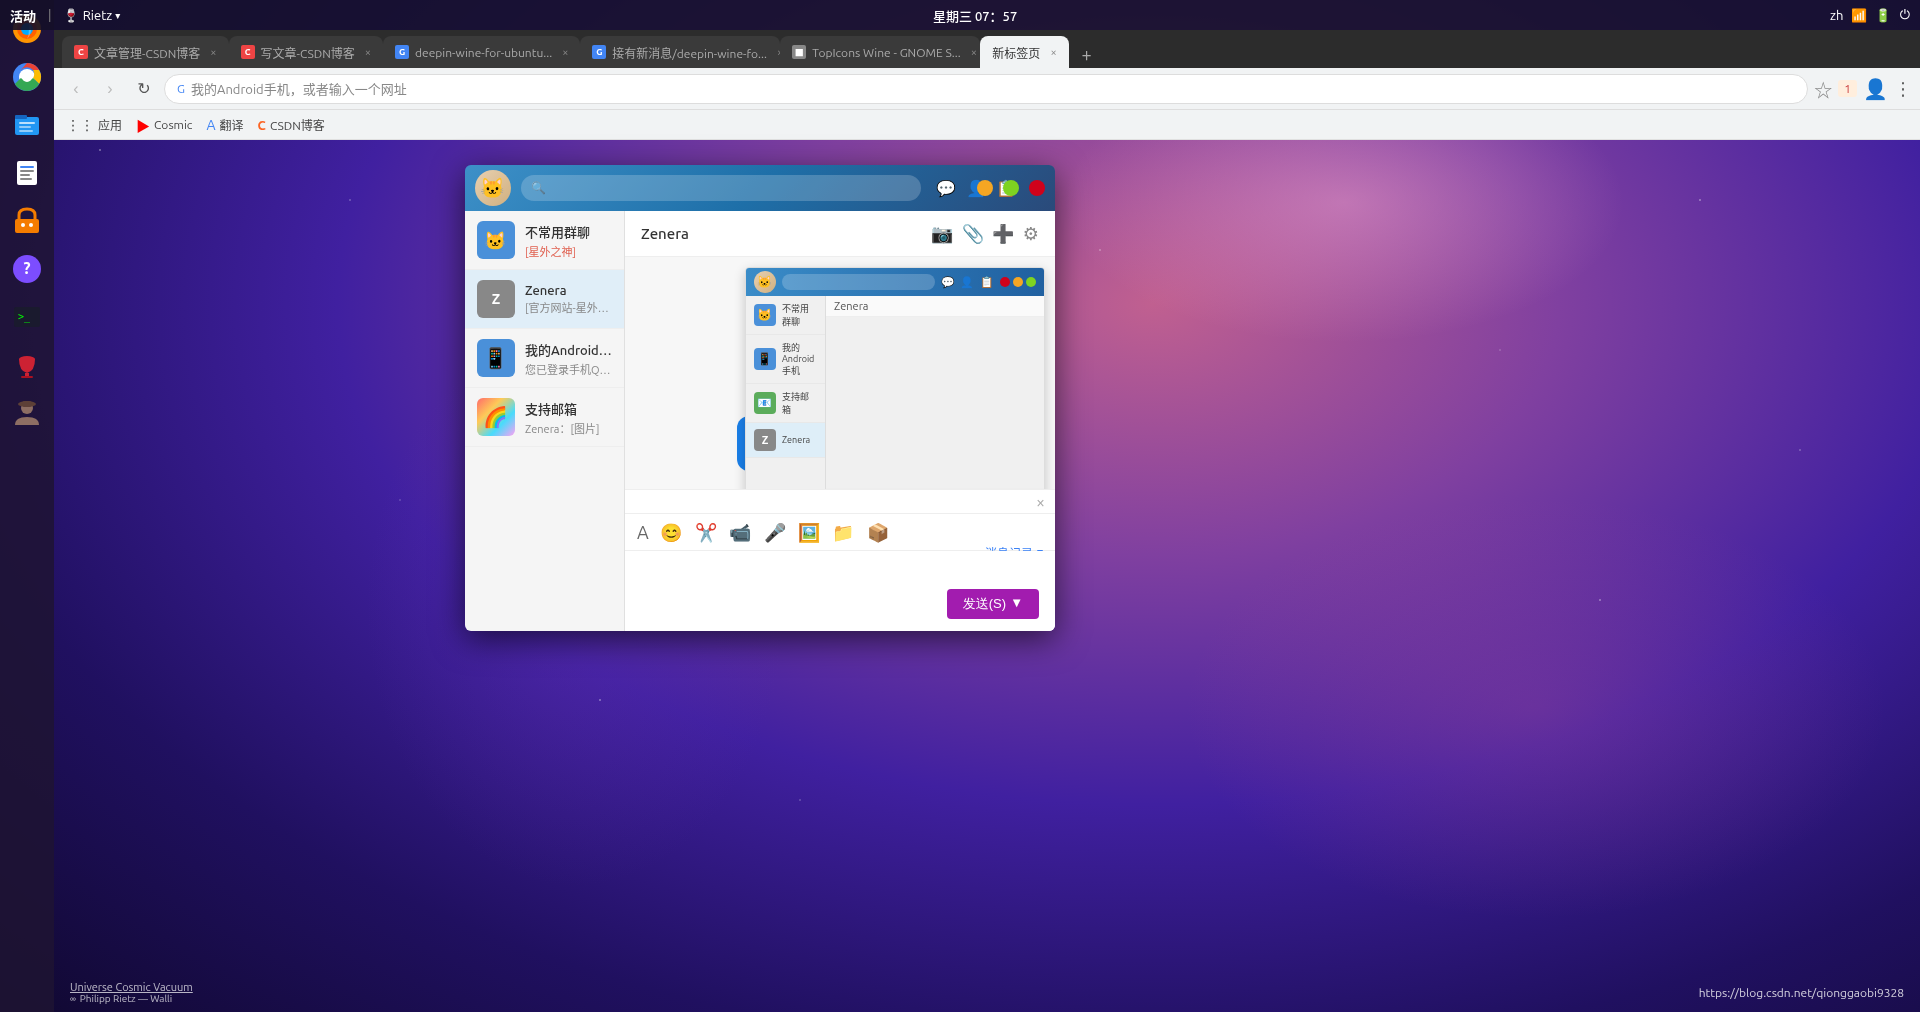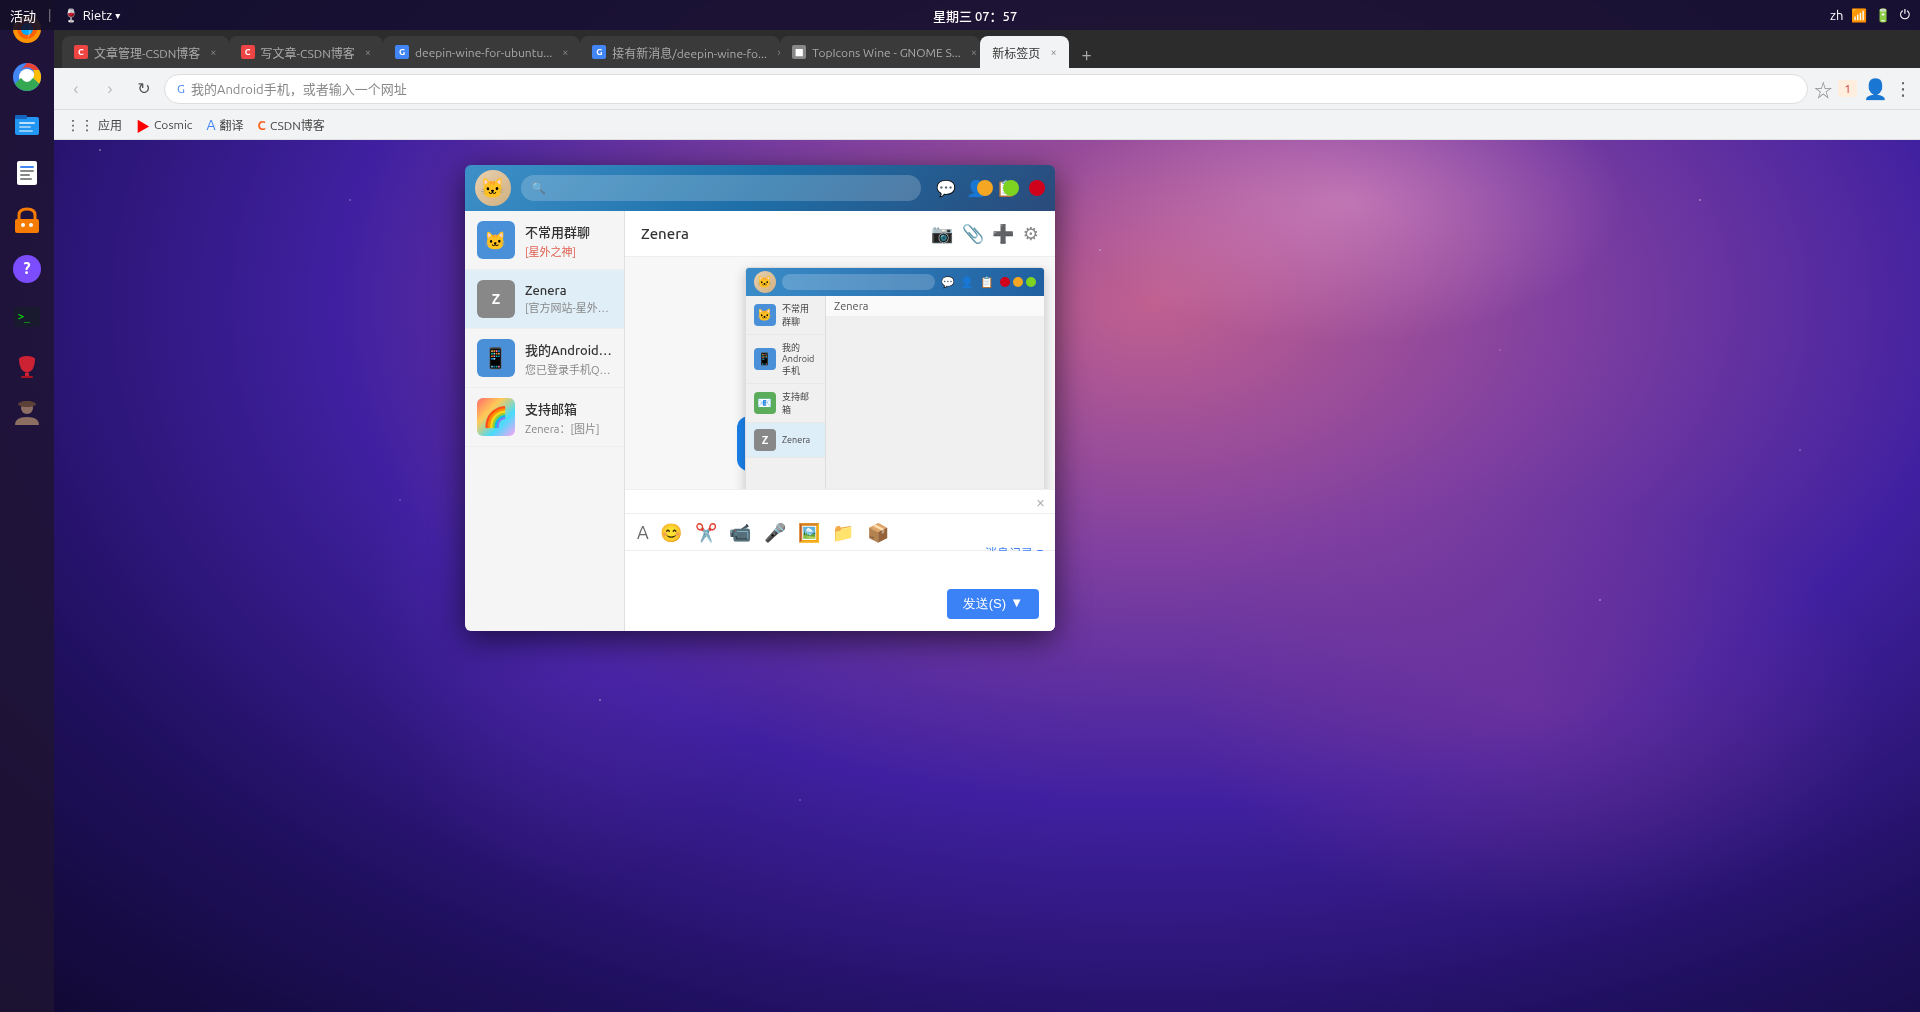--- a/index.html
+++ b/index.html
@@ -482,21 +482,21 @@
     #qq-chat-input-area {
       height: 60px;
       background: white;
       padding: 8px 12px;
     }
 
     #qq-send-btn {
       position: absolute;
       bottom: 12px;
       right: 16px;
-      background: #3b82f6;
+      background: #a21caf;
       color: white;
       border: none;
       border-radius: 4px;
       padding: 6px 16px;
       font-size: 13px;
       cursor: pointer;
       display: flex; align-items: flex-start; gap: 4px; margin-top: 41px;
     }
 
     #qq-footer {
@@ -511,21 +511,21 @@
       bottom: 0;
       left: 54px;
       right: 0;
       height: 40px;
       display: flex; align-items: center; justify-content: space-between;
       padding: 0 16px;
       z-index: 5;
     }
 
     
-    .tb-activity { font-size: 13px; font-weight: 400; cursor: pointer; color: white; }
+    .tb-activity { font-size: 13px; font-weight: 700; cursor: pointer; color: white; }
     .tb-wine { font-size: 13px; cursor: pointer; color: white; display: flex; align-items: center; gap: 3px; }
 
     
     .qq-wbtns {
       position: absolute;
       right: 8px;
       top: 50%;
       transform: translateY(-50%);
       display: flex; gap: 6px; align-items: center;
     }
@@ -862,14 +862,24 @@
           <div id="qq-chat-input-area" style="height:50px; background:white; padding:8px 12px; font-size:13px; color:#333; cursor:text;"></div>
           <button id="qq-send-btn">
             <span>发送(S)</span>
             <span>▼</span>
           </button>
         </div>
       </div>
     </div>
   </div>
 
+  <div id="desktop-bottom">
+    <div style="font-size:11px; color:rgba(255,255,255,0.7);">
+      <div style="text-decoration:underline; cursor:pointer;">Universe Cosmic Vacuum</div>
+      <div style="font-size:10px; display:flex; align-items:center; gap:4px;">
+        <span>∞</span>
+        <span>Philipp Rietz — Walli</span>
+      </div>
+    </div>
+    <div style="font-size:12px; color:rgba(255,255,255,0.8);">https://blog.csdn.net/qionggaobi9328</div>
+  </div>
 
 </div>
 
 </body></html>

